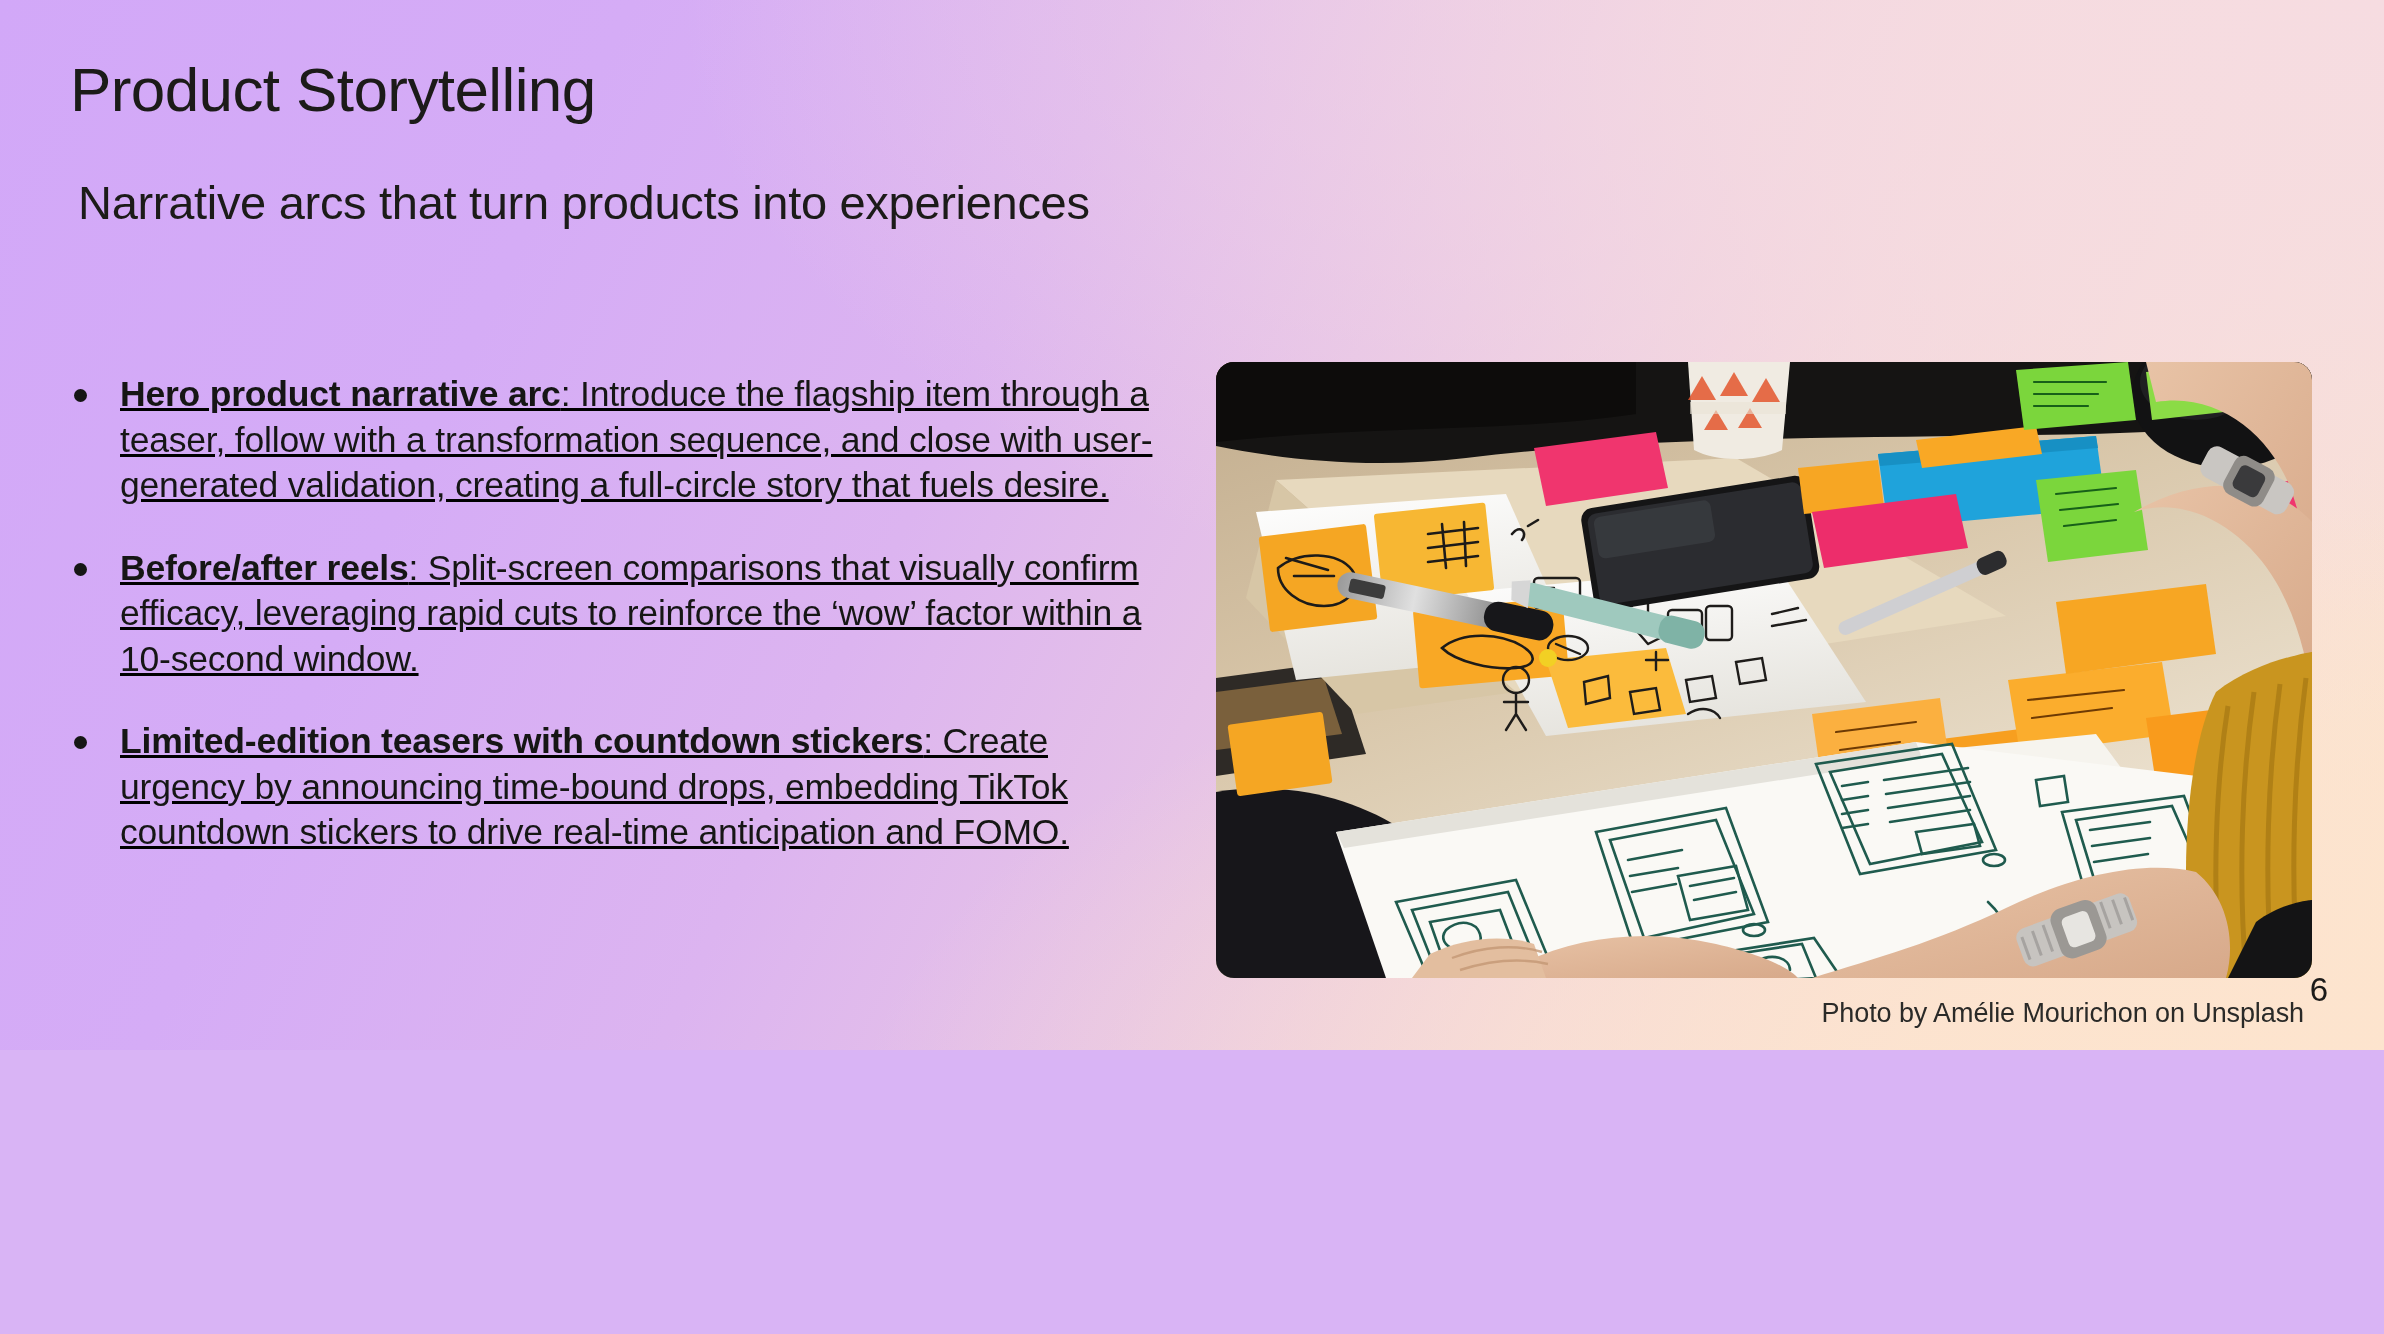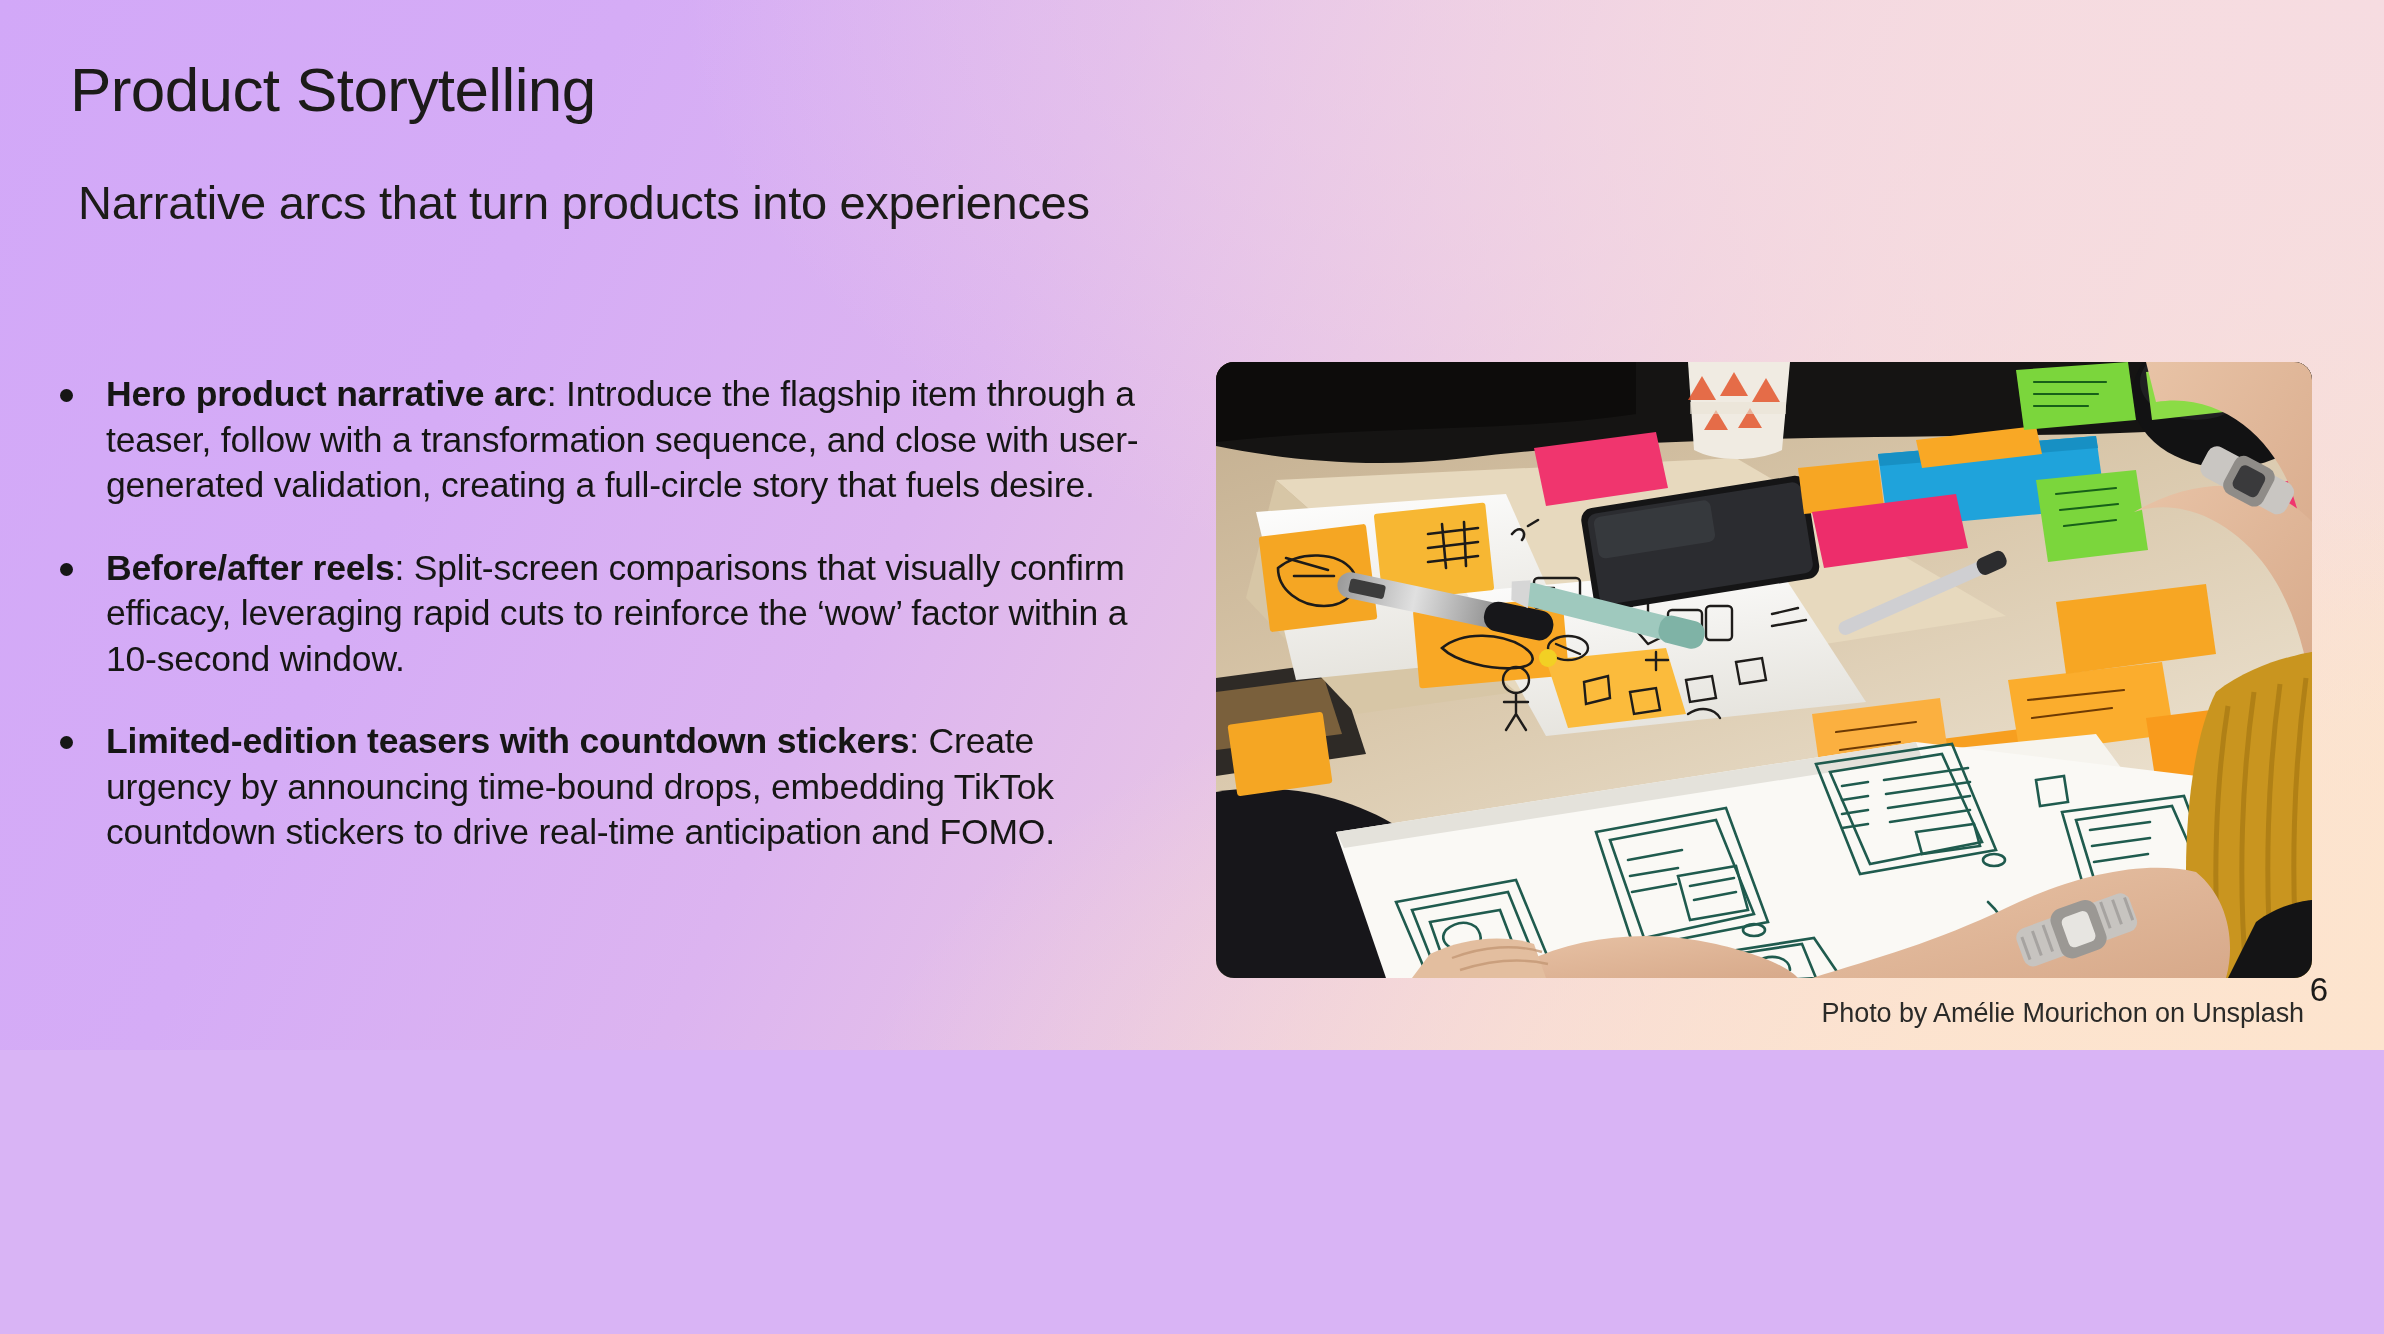--- a/index.html
+++ b/index.html
@@ -48,23 +48,24 @@
     letter-spacing: -0.3px;
     color: #1C1B19;
     line-height: 1.15;
     white-space: nowrap;
     margin-left: 8px;
   }
 
   
   .bullets {
     position: absolute;
-    left: 48px;
+    left: 62px;
     top: 372px;
     width: 1120px;
+    text-decoration: underline;
   }
 
   .bullet-item {
     position: relative;
     padding-left: 58px;
     margin-bottom: 37px;
     font-size: 35.5px;
     line-height: 45.5px;
     letter-spacing: -0.2px;
     color: #161615;

